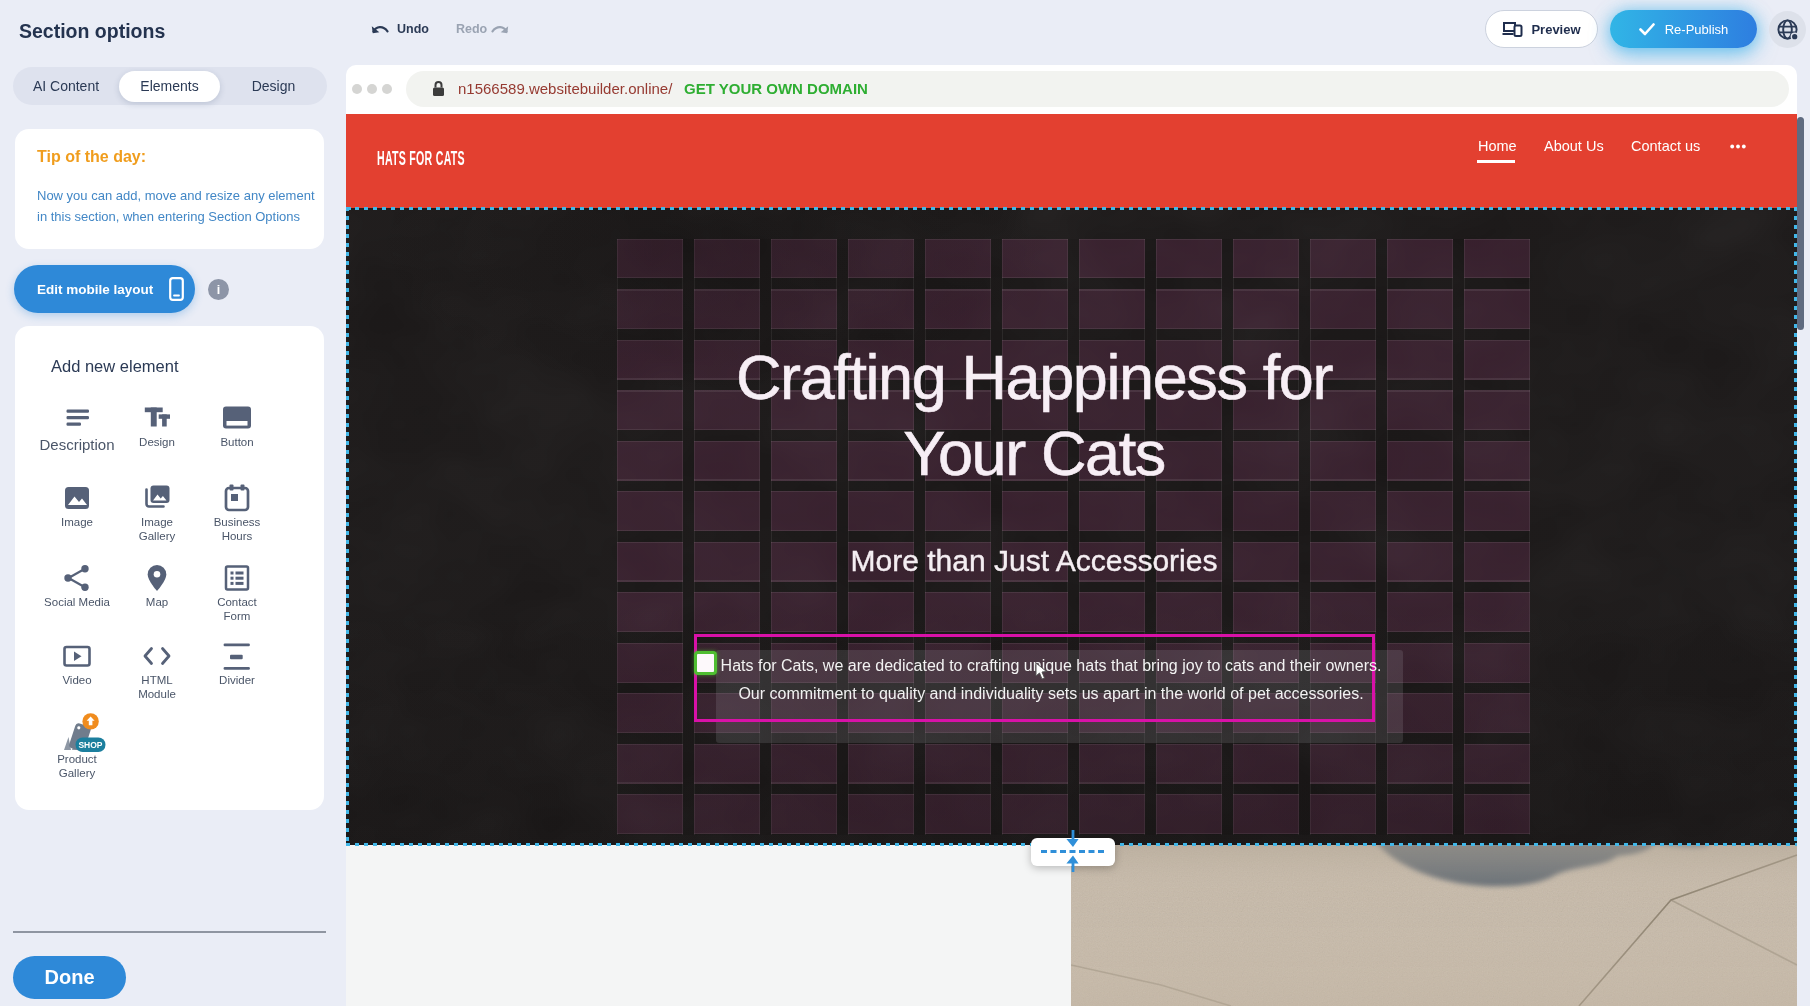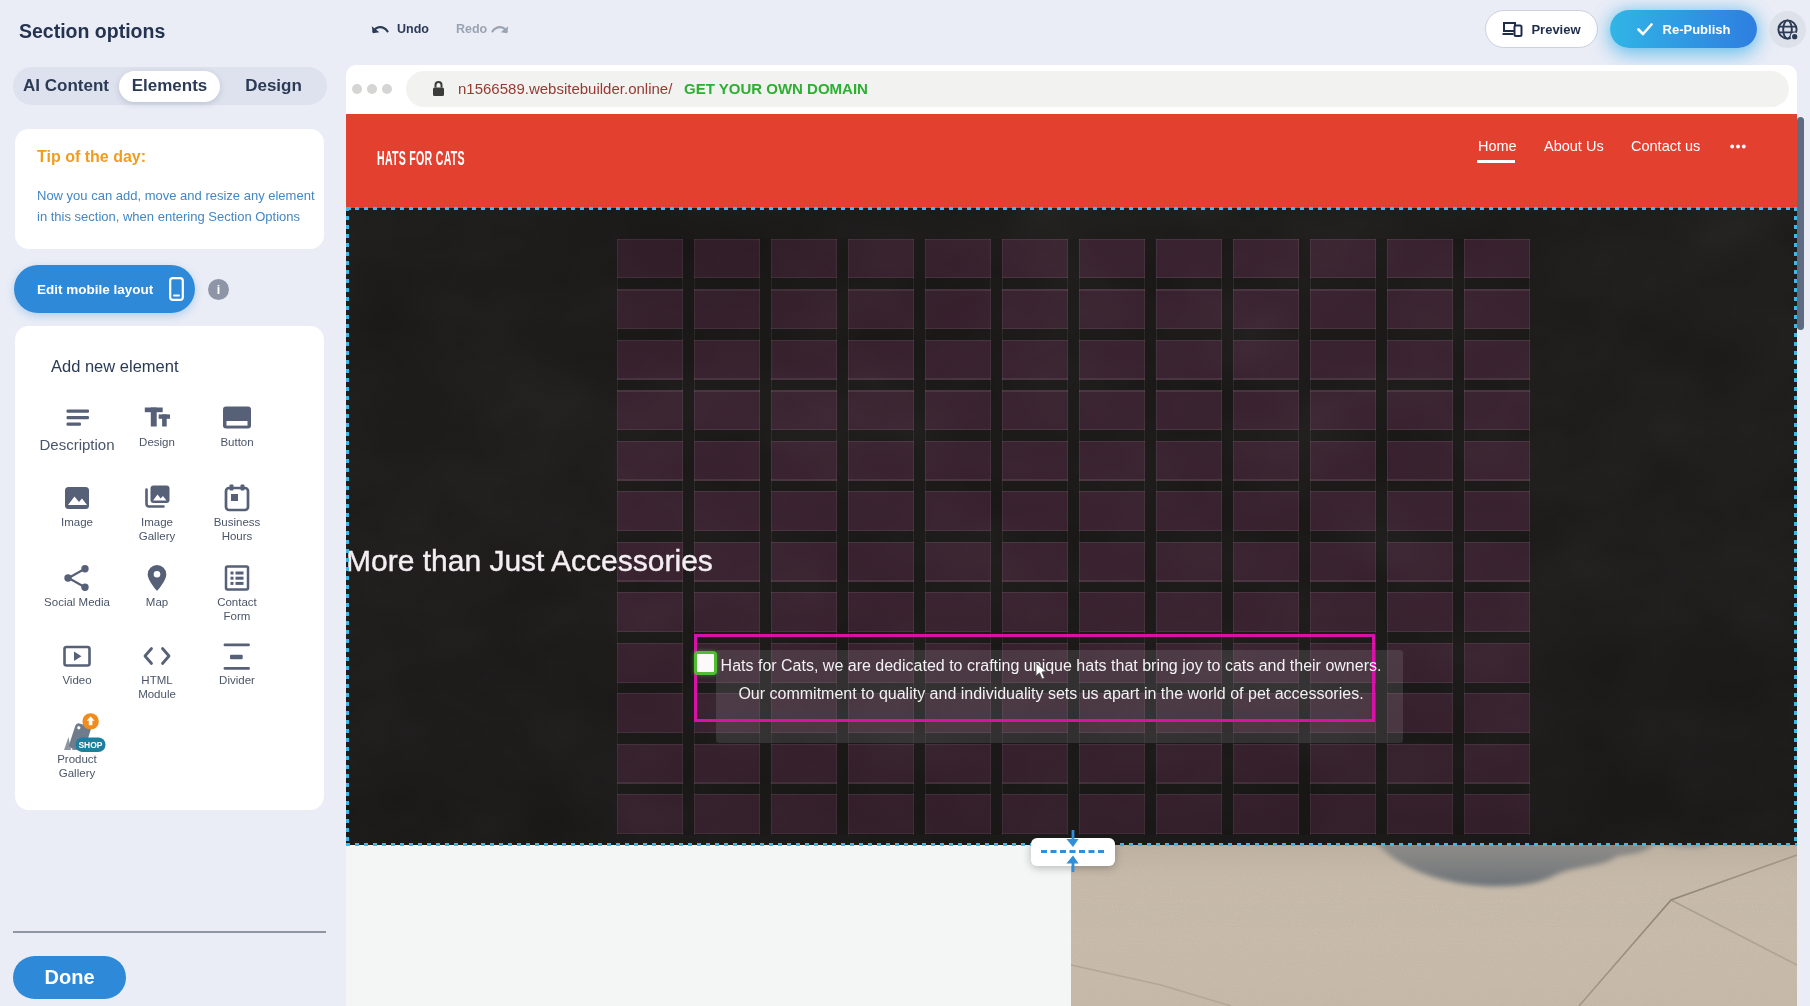--- a/index.html
+++ b/index.html
@@ -33,35 +33,35 @@
       <path d="M0.5 13 h11" stroke="#1f2d4d" stroke-width="2"></path>
       <rect x="12.5" y="4.5" width="7" height="10.5" rx="1.5" fill="#fff" stroke="#1f2d4d" stroke-width="2"></rect>
     </svg>
 <span style="font-size:13px;font-weight:bold;color:#1f2d4d">Preview</span>
 </div>
 
 <div class="abs" style="left:1610px;top:10px;width:147px;height:38px;border-radius:20px;background:linear-gradient(90deg,#31b5e6,#2e7ee0);box-shadow:0 0 16px rgba(61,178,235,.55),0 8px 20px rgba(61,178,235,.5);display:flex;align-items:center;justify-content:center;gap:10px">
 <svg width="16" height="13" viewBox="0 0 16 13" class="ic">
       <path d="M1.5 6.5 l4.5 4.5 L14.5 1.5" fill="none" stroke="#fff" stroke-width="2.6" stroke-linecap="round" stroke-linejoin="round"></path>
     </svg>
-<span style="font-size:13px;font-weight:bold;color:#fff">Re-Publish</span>
+<span style="font-size:13px;font-weight:normal;color:#fff">Re-Publish</span>
 </div>
 
 <div class="abs" style="left:1769px;top:11px;width:37px;height:37px;border-radius:50%;background:#dde1ea;display:flex;align-items:center;justify-content:center">
 <svg width="23" height="23" viewBox="0 0 24 24" class="ic">
       <circle cx="12" cy="12" r="9.5" fill="none" stroke="#2b3a55" stroke-width="2"></circle>
       <ellipse cx="12" cy="12" rx="4.5" ry="9.5" fill="none" stroke="#2b3a55" stroke-width="2"></ellipse>
       <path d="M3 9 h18 M3 15 h18" stroke="#2b3a55" stroke-width="2" fill="none"></path>
       <circle cx="19.5" cy="19.5" r="3.5" fill="#2b3a55" stroke="#dde1ea" stroke-width="1.5"></circle>
     </svg>
 </div>
 
 <div class="abs" style="left:13px;top:67px;width:314px;height:38px;background:#dee2ee;border-radius:19px"></div>
 <div class="abs" style="left:119px;top:71px;width:101px;height:31px;background:#fff;border-radius:16px;box-shadow:0 2px 6px rgba(40,60,100,.18)"></div>
-<div class="abs" style="left:13px;top:67px;width:314px;height:38px;display:flex;align-items:center;font-size:17px;font-weight:bold;color:#2b3a55">
+<div class="abs" style="left:13px;top:67px;width:314px;height:38px;display:flex;align-items:center;font-size:14px;font-weight:normal;color:#2b3a55">
 <span style="width:106px;text-align:center">AI Content</span>
 <span style="width:101px;text-align:center">Elements</span>
 <span style="flex:1;text-align:center">Design</span>
 </div>
 
 <div class="abs" style="left:15px;top:129px;width:309px;height:120px;background:#fff;border-radius:14px"></div>
 <div class="abs" style="left:37px;top:148px;font-size:16px;font-weight:bold;color:#f09d1d">Tip of the day:</div>
 <div class="abs" style="left:37px;top:185px;font-size:13px;line-height:21px;color:#4287c6;white-space:nowrap">Now you can add, move and resize any element<br>in this section, when entering Section Options</div>
 
 <div class="abs" style="left:14px;top:265px;width:181px;height:48px;background:#2e89d8;border-radius:24px;display:flex;align-items:center;justify-content:flex-start;padding-left:23px;box-sizing:border-box;gap:16px;box-shadow:0 3px 8px rgba(46,137,216,.3)">
@@ -243,21 +243,22 @@
 <div class="abs" style="left:346px;top:208px;width:1451px;height:637px;background:#1d1a1a;box-sizing:border-box">
   <div class="abs" style="left:271px;top:31px;width:913px;height:596px;background-color:#3c2231;background-image:repeating-linear-gradient(90deg,rgba(255,255,255,.08) 0 1px,transparent 1px 65px,rgba(255,255,255,.08) 65px 66px,#1a1717 66px 77px),repeating-linear-gradient(180deg,rgba(255,255,255,.09) 0 1px,transparent 1px 38.5px,rgba(255,255,255,.09) 38.5px 39.5px,#1a1717 39.5px 50.5px)"></div>
   <svg class="abs" style="left:0;top:0;opacity:.07" width="1451" height="637">
       <filter id="hn">
         <feTurbulence type="fractalNoise" baseFrequency="0.009 0.012" numOctaves="3" seed="11"></feTurbulence>
         <feColorMatrix type="saturate" values="0"></feColorMatrix>
       </filter>
       <rect width="1451" height="637" filter="url(#hn)"></rect>
     </svg>
   <div class="abs" style="left:0;top:0;width:100%;height:100%;background:linear-gradient(180deg,rgba(8,6,6,0) 60%,rgba(8,6,6,.15) 100%),radial-gradient(ellipse 500px 220px at 25% 6%,rgba(10,8,8,.2),rgba(10,8,8,0) 70%),linear-gradient(rgba(10,8,8,.10),rgba(10,8,8,.10))"></div>
-  <div class="abs" style="left:0;top:336px;width:1376px;text-align:left;color:#f4eef2;font-size:30px;-webkit-text-stroke:.4px #f4eef2">More than Just Accessories</div>
+  <div class="abs" style="left:0;top:131px;width:1376px;height:160px;text-align:center;color:#f7eef5;font-size:63px;line-height:76px;letter-spacing:-1.4px;font-weight:normal;-webkit-text-stroke:.6px #f7eef5">Crafting Happiness for<br>Your Cats</div>
+  <div class="abs" style="left:0;top:336px;width:1376px;text-align:center;color:#f4eef2;font-size:30px;-webkit-text-stroke:.4px #f4eef2">More than Just Accessories</div>
 </div>
 
 <div class="abs" style="left:716px;top:650px;width:687px;height:93px;background:rgba(200,200,205,.14);border-radius:3px"></div>
 <div class="abs" style="left:694px;top:634px;width:681px;height:88px;border:3px solid #d911a8;box-sizing:border-box"></div>
 <div class="abs" style="left:671px;top:652px;width:760px;text-align:center;color:#f2f2f2;font-size:16px;line-height:27.5px;white-space:nowrap">Hats for Cats, we are dedicated to crafting unique hats that bring joy to cats and their owners.<br>Our commitment to quality and individuality sets us apart in the world of pet accessories.</div>
 <div class="abs" style="left:694px;top:651px;width:17px;height:18px;background:#fdf9fb;border:3px solid #4fbe31;border-radius:4px;box-sizing:content-box;box-shadow:0 0 4px rgba(80,190,50,.6)"></div>
 <div class="abs" style="left:1035px;top:662px">
 <svg width="13" height="19" viewBox="0 0 13 19" class="ic">
       <path d="M1 1 L1 14 L4.5 11 L7 17 L9.5 16 L7 10 L11.5 9.5 Z" fill="#fff" stroke="#555" stroke-width="1"></path>
     </svg>

